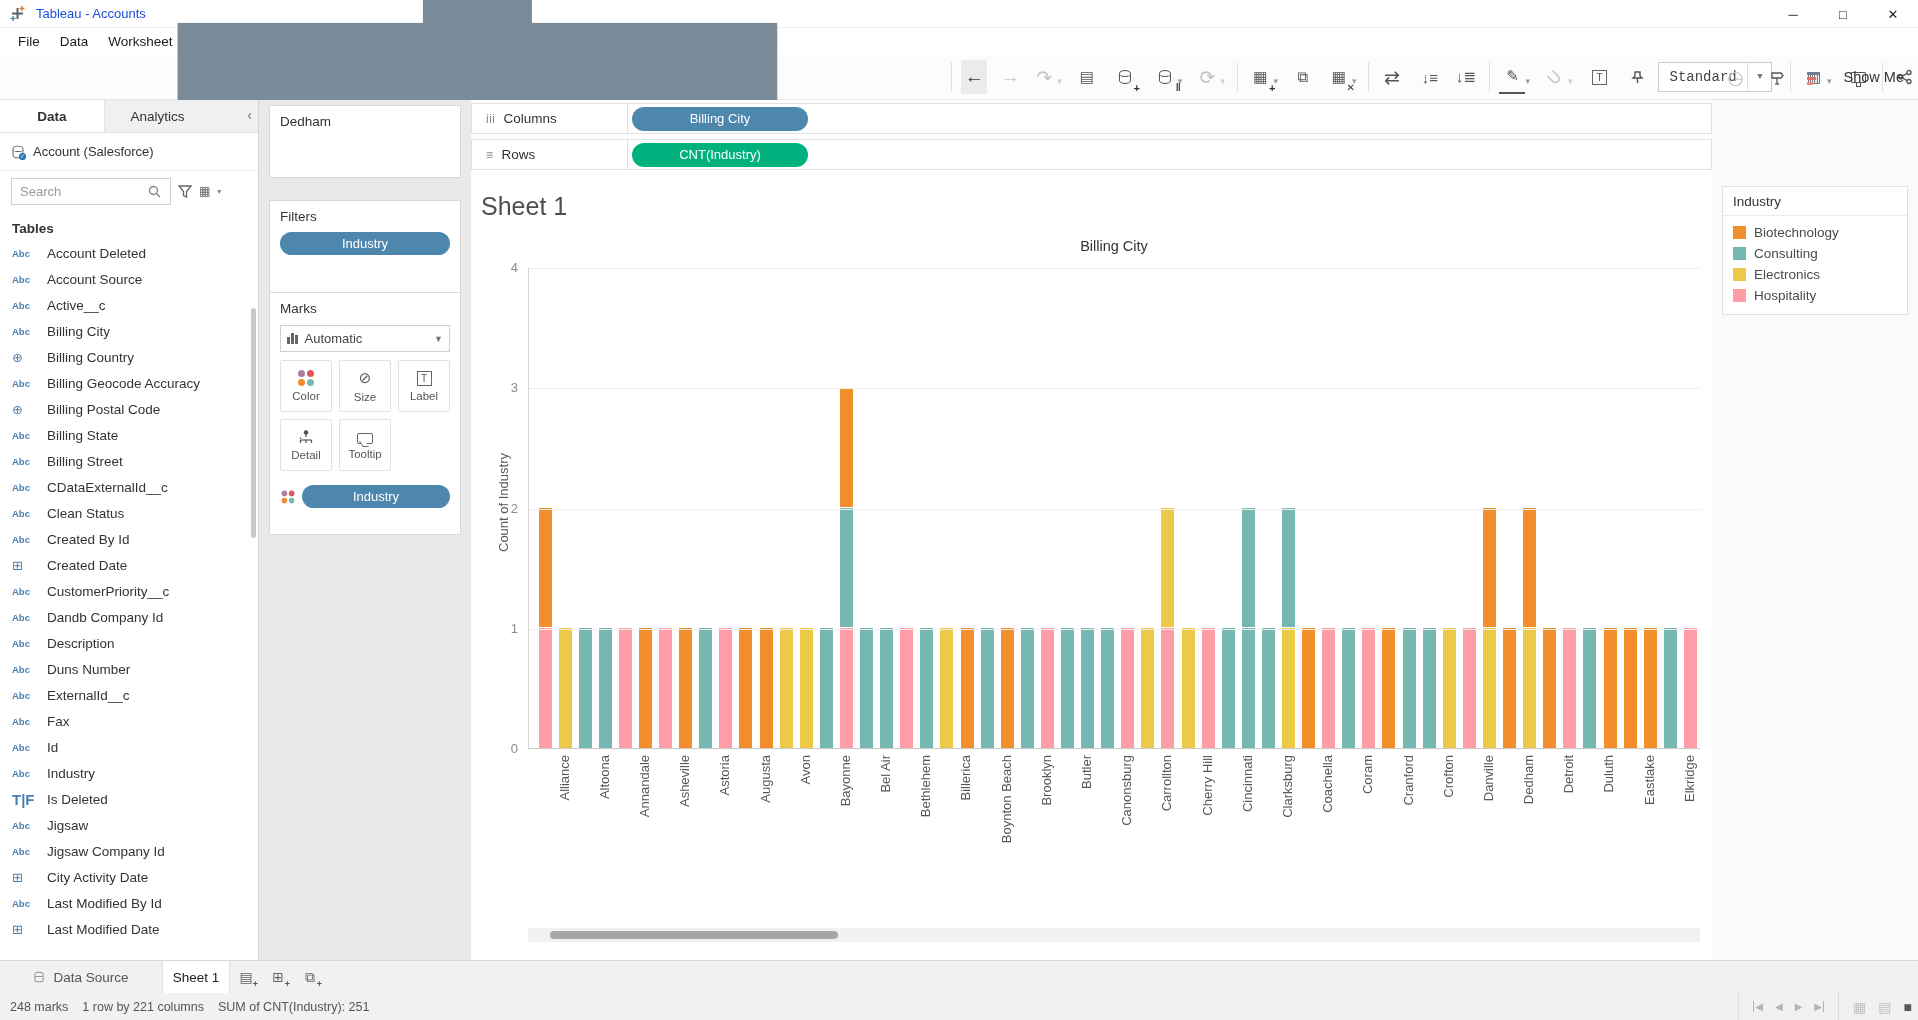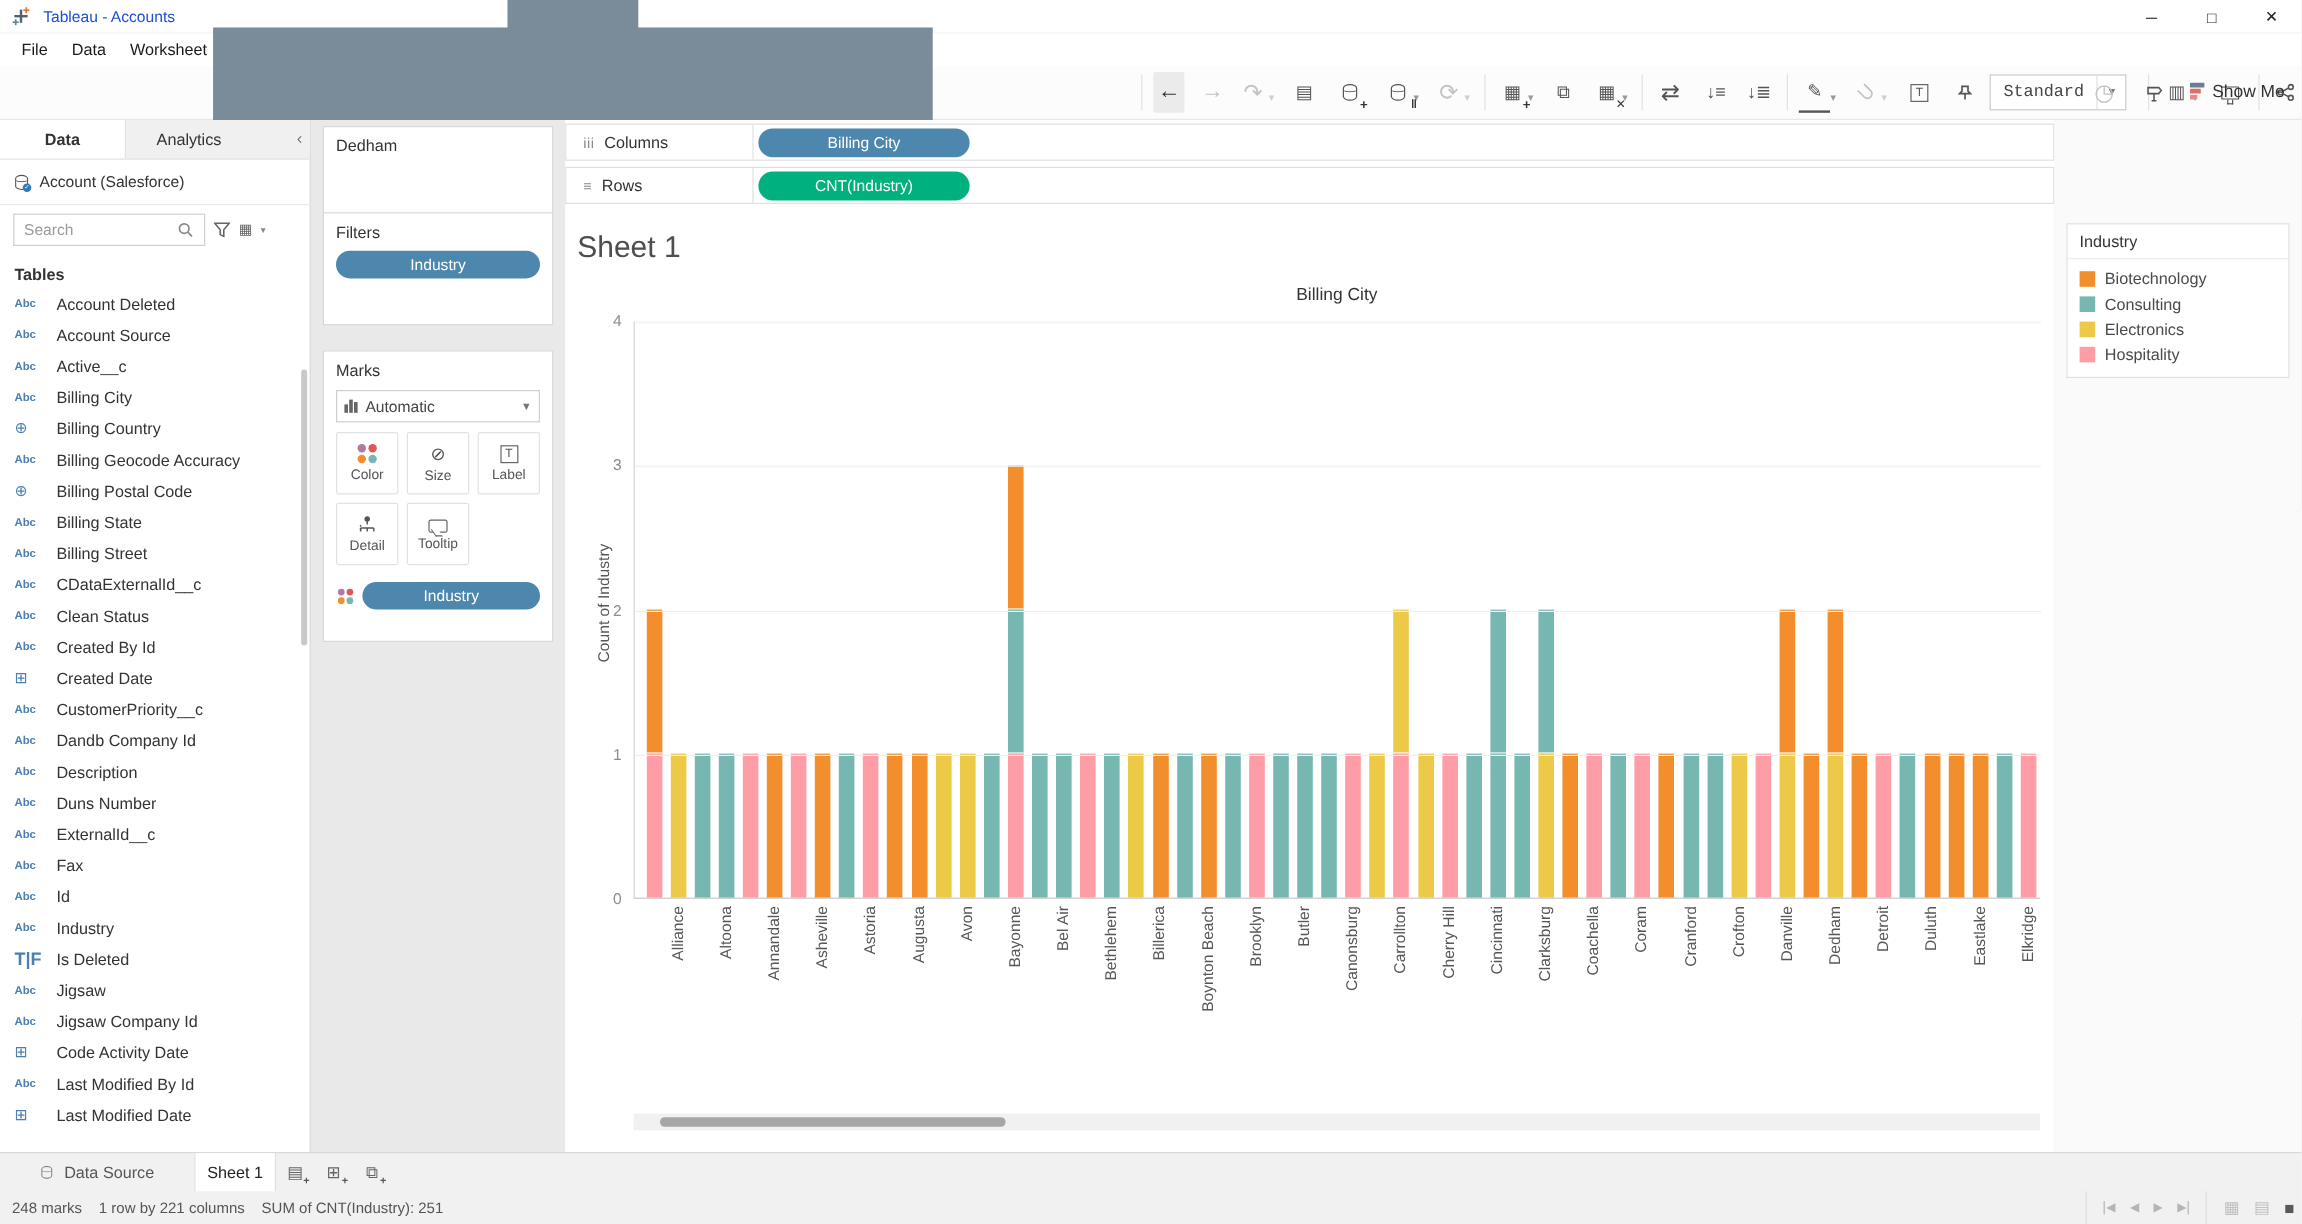--- a/index.html
+++ b/index.html
@@ -26,21 +26,21 @@
   .tb-caret { font-size:9px; color:#9a9a9a; margin:8px 2px 0 0px; }
   .tb-caret.dis { color:#cfcfcf; }
   .tb-sep { width:1px; height:30px; background:#e2e2e2; margin:0 10px; }
   .tb-back { background:#ebebeb; border-radius:2px; width:36px; color:#333; }
   .tb-plus { position:absolute; right:-2px; bottom:0px; font-size:11px; font-weight:bold; color:#333; }
   .tb-x { position:absolute; right:-3px; bottom:1px; font-size:10px; font-weight:bold; color:#333; }
   .fit-dd { display:flex; align-items:center; height:30px; border:1px solid #cbcbcb; background:#fff; margin:0 8px;font-family:Liberation Mono, monospace; }
   .fit-dd .fit-label { width:88px; padding-left:10px; font-size:14px; color:#444; }
   .fit-dd .fit-caret { width:24px; height:100%; border-left:1px solid #e0e0e0; display:flex; align-items:center; justify-content:center; font-size:9px; color:#777; }
   .tb-right { position:absolute; right:14px; display:flex; align-items:center; gap:16px; }
-  .showme { display:flex; align-items:flex-start; gap:7px; font-size:14.5px; color:#333; }
+  .showme { display:flex; align-items:flex-end; gap:25px; font-size:14.5px; color:#333; }
   .showme-icon { display:flex; flex-direction:column; gap:1.5px; }
   .showme-icon i { display:block; height:3.5px; border-radius:0.5px; }
   .db-glyph { width:12px; height:14px; border:1.6px solid #555; border-radius:6px/3.5px; position:relative; }
   .db-glyph::before { content:""; position:absolute; left:-1px; right:-1px; top:1.2px; height:4px; border:1.6px solid #555; border-radius:50%; border-top:none; border-left:none; border-right:none;}
   .mini-monitor { width:15px; height:11px; border:1.5px solid #555; border-radius:1px; position:relative; }
   .mini-monitor::after { content:""; position:absolute; left:4px; right:4px; bottom:-5px; height:3px; border-bottom:1.5px solid #555; border-left:1.5px solid #555; border-right:1.5px solid #555;}
 
   
   .main { position:absolute; left:0; top:100px; width:1918px; height:860px; background:#e9e9e9; }
 
@@ -413,39 +413,39 @@
           <div class="field-row">
             <span class="f-icon t">Abc</span>
             <span class="f-label">Jigsaw</span>
           </div>
           <div class="field-row">
             <span class="f-icon t">Abc</span>
             <span class="f-label">Jigsaw Company Id</span>
           </div>
           <div class="field-row">
             <span class="f-icon g">⊞</span>
-            <span class="f-label">Code Activity Date</span>
+            <span class="f-label">City Activity Date</span>
           </div>
           <div class="field-row">
             <span class="f-icon t">Abc</span>
             <span class="f-label">Last Modified By Id</span>
           </div>
           <div class="field-row">
             <span class="f-icon g">⊞</span>
             <span class="f-label">Last Modified Date</span>
           </div>
         </div>
       <div class="dp-scroll"></div>
     </div>
 
     <div class="shelf-col">
       <div class="card" style="top:5px; height:73px;">
         <div class="card-label">Dedham</div>
       </div>
-      <div class="card" style="top:77px; height:94px;">
+      <div class="card" style="top:100px; height:94px;">
         <div class="card-label">Filters</div>
         <div class="pill blue">Industry</div>
       </div>
       <div class="card" style="top:192px; height:243px;">
         <div class="card-label">Marks</div>
         <div class="marks-dd">
           <span class="bars-glyph">
               <i style="height:7px"></i>
               <i style="height:11px"></i>
               <i style="height:9px"></i>

